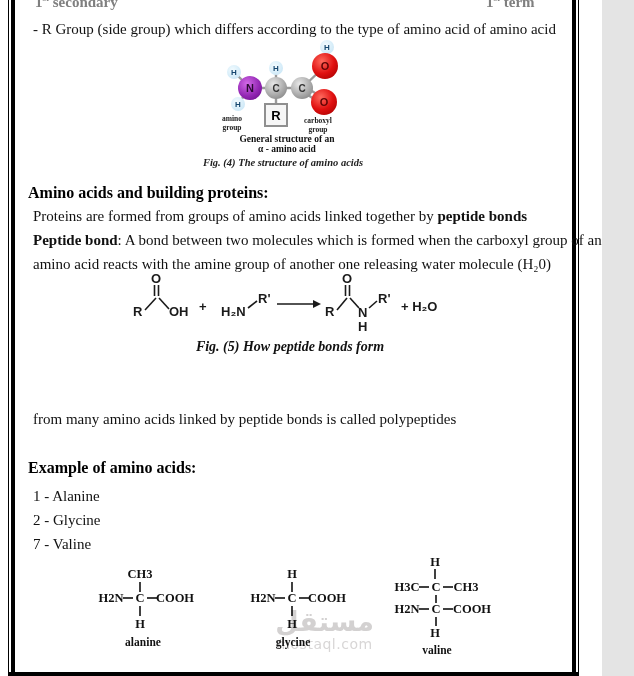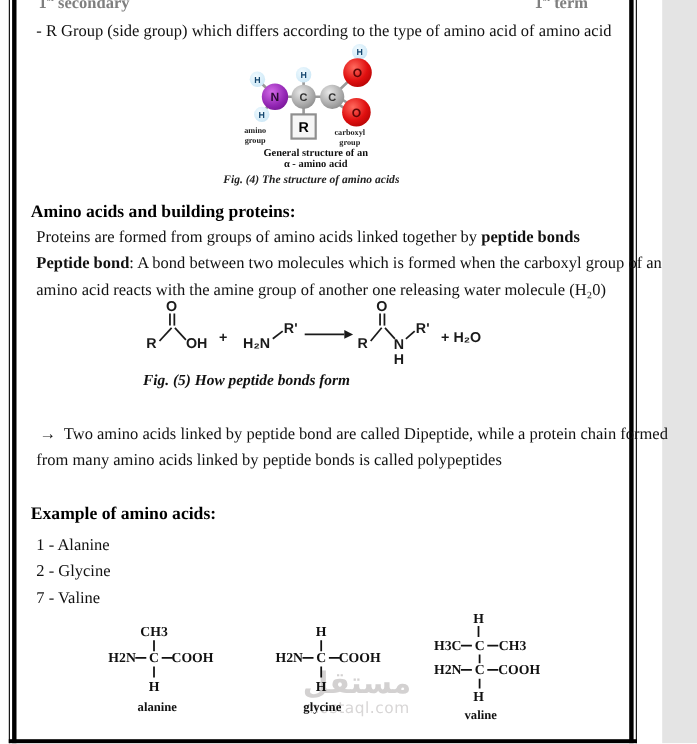--- a/index.html
+++ b/index.html
@@ -26,21 +26,21 @@
   .bodyline {
     position:absolute; left:33px; font-size:15px; color:#111; white-space:nowrap;
     font-family:"Liberation Serif", serif;
   }
   .heading {
     position:absolute; left:28px; font-size:16px; font-weight:bold; color:#000;
     white-space:nowrap;text-align:right;
   }
   .note-arrow { display:inline-block; margin-right:7px; }
   .figcap5 {
-    position:absolute; left:130px; top:339px; width:320px; 
+    position:absolute; left:130px; top:339px; width:320px; text-align:center;
     font-size:14px; font-style:italic; font-weight:600; color:#111;
   }
   .watermark {
     position:absolute; left:252px; top:608px; width:145px; text-align:center;
     color:#d3d1d1; pointer-events:none;
   }
   .watermark .wm-word { font-size:27px; font-weight:bold; font-family:"DejaVu Sans", sans-serif; line-height:28px; }
   .watermark .wm-domain { font-size:14px; font-family:"DejaVu Sans", sans-serif; letter-spacing:0.5px; color:#d8d6d6; }
 
   svg { position:absolute; overflow:visible; }
@@ -169,21 +169,20 @@
     <text class="chem-sans" x="217" y="7">O</text>
     <line class="chem-line" x1="225" y1="22" x2="234" y2="32"></line>
     <text class="chem-sans" x="233" y="41">N</text>
     <text class="chem-sans" x="233" y="55">H</text>
     <line class="chem-line" x1="244" y1="32" x2="252" y2="25"></line>
     <text class="chem-sans" x="253" y="27">R'</text>
     <text class="chem-sans" x="276" y="35">+ H₂O</text>
   </svg>
   <div class="figcap5">Fig. (5) How peptide bonds form</div>
 
-  <div class="bodyline" style="top:387px; left:36px"><span class="note-arrow">→</span><span>Two amino acids linked by peptide bond are called Dipeptide, while a protein chain formed</span></div>
   <div class="bodyline" style="top:411px"><span>from many amino acids linked by peptide bonds is called polypeptides</span></div>
 
   <div class="heading" style="top:459px">Example of amino acids:</div>
   <div class="bodyline" style="top:488px">1 - Alanine</div>
   <div class="bodyline" style="top:512px">2 - Glycine</div>
   <div class="bodyline" style="top:536px">7 - Valine</div>
 
   <div class="watermark">
     <div class="wm-word">مستقل</div>
     <div class="wm-domain">mostaql.com</div>

